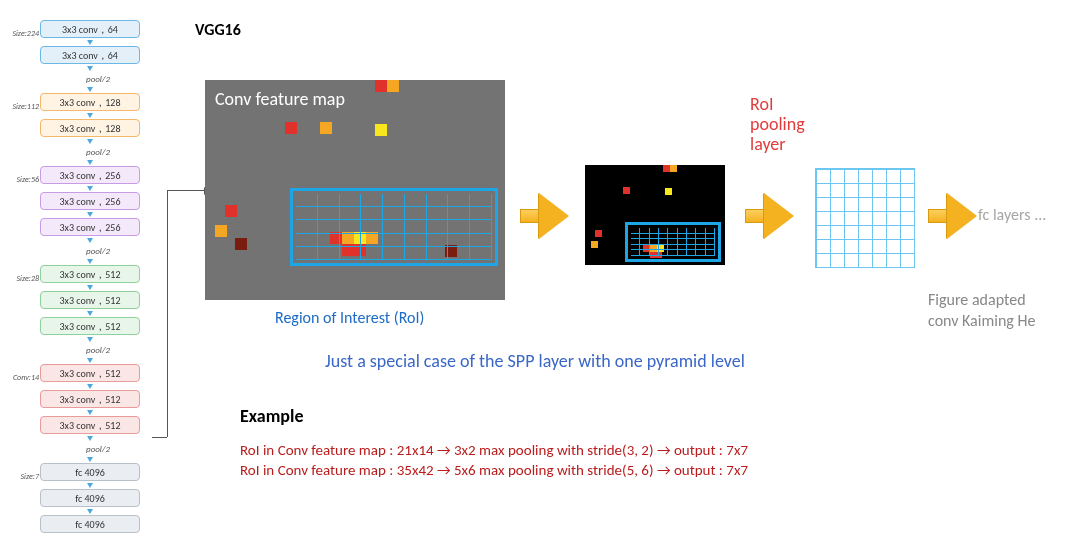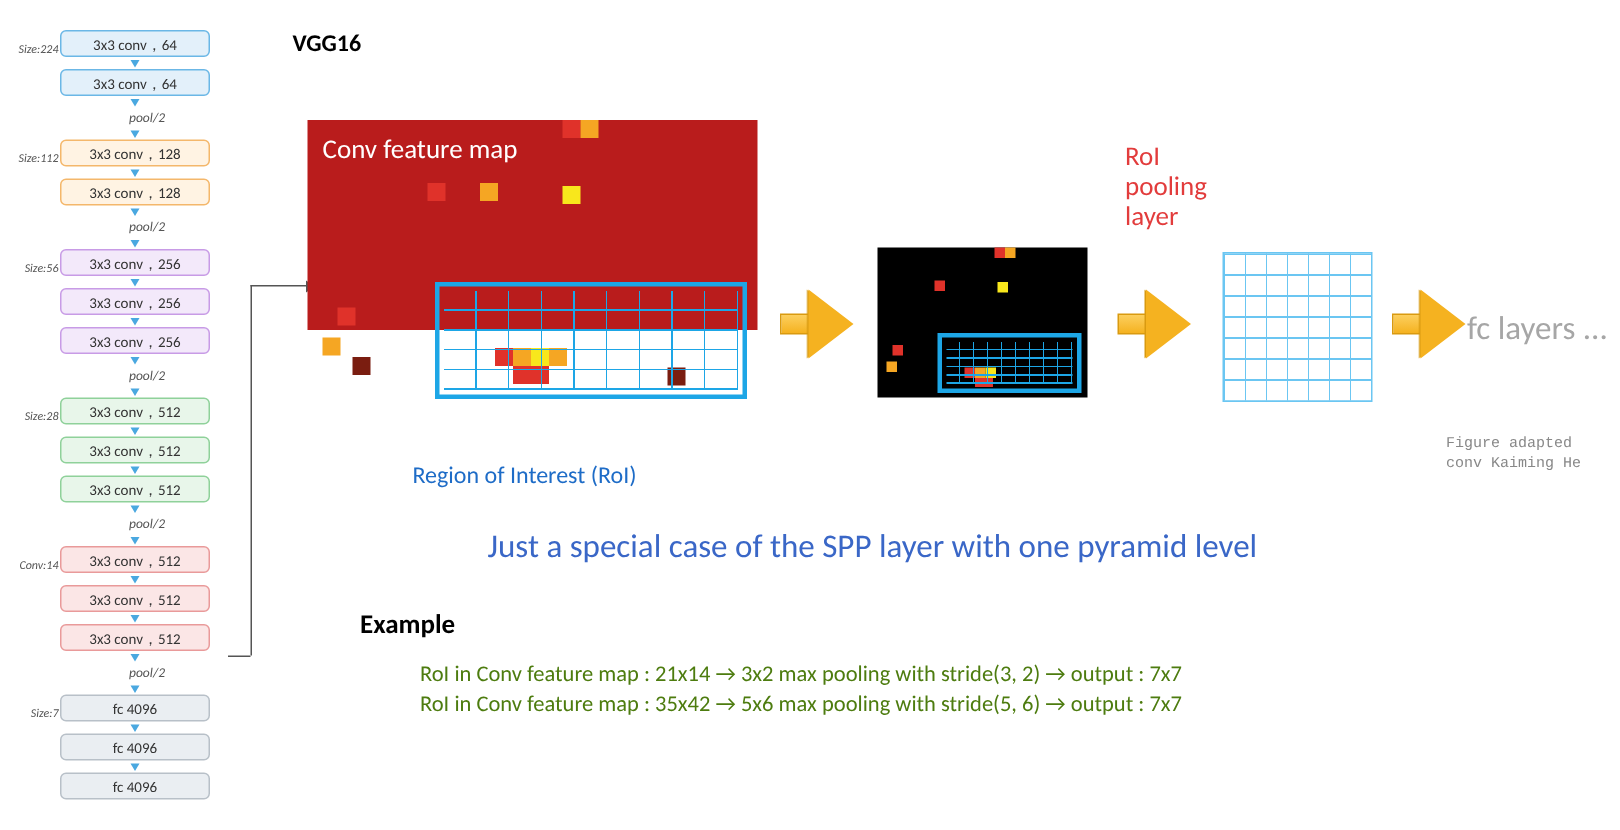--- a/index.html
+++ b/index.html
@@ -66,22 +66,22 @@
   .title {
     position: absolute;
     left: 195px; top: 20px;
     font-weight: bold; font-size: 16px;
   }
 
   
   .fm-large {
     position: absolute;
     left: 205px; top: 80px;
-    width: 300px; height: 140px;
-    background: #b91c1c;
+    width: 300px; height: 220px;
+    background: #737373;
   }
   .fm-caption {
     position: absolute;
     color: #fff;
     font-size: 18px;
     left: 10px; top: 8px;
   }
   .roi-box {
     position: absolute;
     border: 3px solid #1da6e6;
@@ -133,59 +133,57 @@
     left: 815px; top: 168px;
     width: 100px; height: 100px;
     background:
       repeating-linear-gradient(to right, #6bc6f2 0 1px, transparent 1px calc(100%/7)),
       repeating-linear-gradient(to bottom, #6bc6f2 0 1px, transparent 1px calc(100%/7));
     border: 1px solid #6bc6f2;
   }
   .fc-label {
     position: absolute;
     left: 978px; top: 205px;
-    font-size: 22px;
+    font-size: 16px;
     color: #a6a6a6;
   }
   .credit {
     position: absolute;
-    left: 964px; top: 290px;
-    font-size: 10px;
+    left: 928px; top: 290px;
+    font-size: 16px;
     color: #888;
     line-height: 1.3;
     width: 115px;
-    font-family: Liberation Mono, monospace;
   }
   .roi-caption {
     position: absolute;
     left: 275px; top: 280px;
     color: #1e6cc7;
     font-size: 16px;
     margin-top: 28px;
   }
   .spp-line {
     position: absolute;
     left: 325px; top: 350px;
     color: #3a67c7;
-    font-size: 22px;
+    font-size: 18px;
   }
   .example-heading {
     position: absolute;
     left: 240px; top: 405px;
     font-weight: bold;
     font-size: 18px;
   }
   .example-lines {
     position: absolute;
     left: 240px; top: 440px;
-    color: #4d7c0f;
+    color: #b91c1c;
     font-size: 15px;
     line-height: 1.35;
     white-space: pre;
-    margin-left: 40px;
   }
   .bracket {
     position: absolute;
     left: 167px; top: 190px;
     width: 38px; height: 12px;
     border-top: 1.2px solid #555;
     border-right: none;
   }
   .bracket::after {
     content: '';

